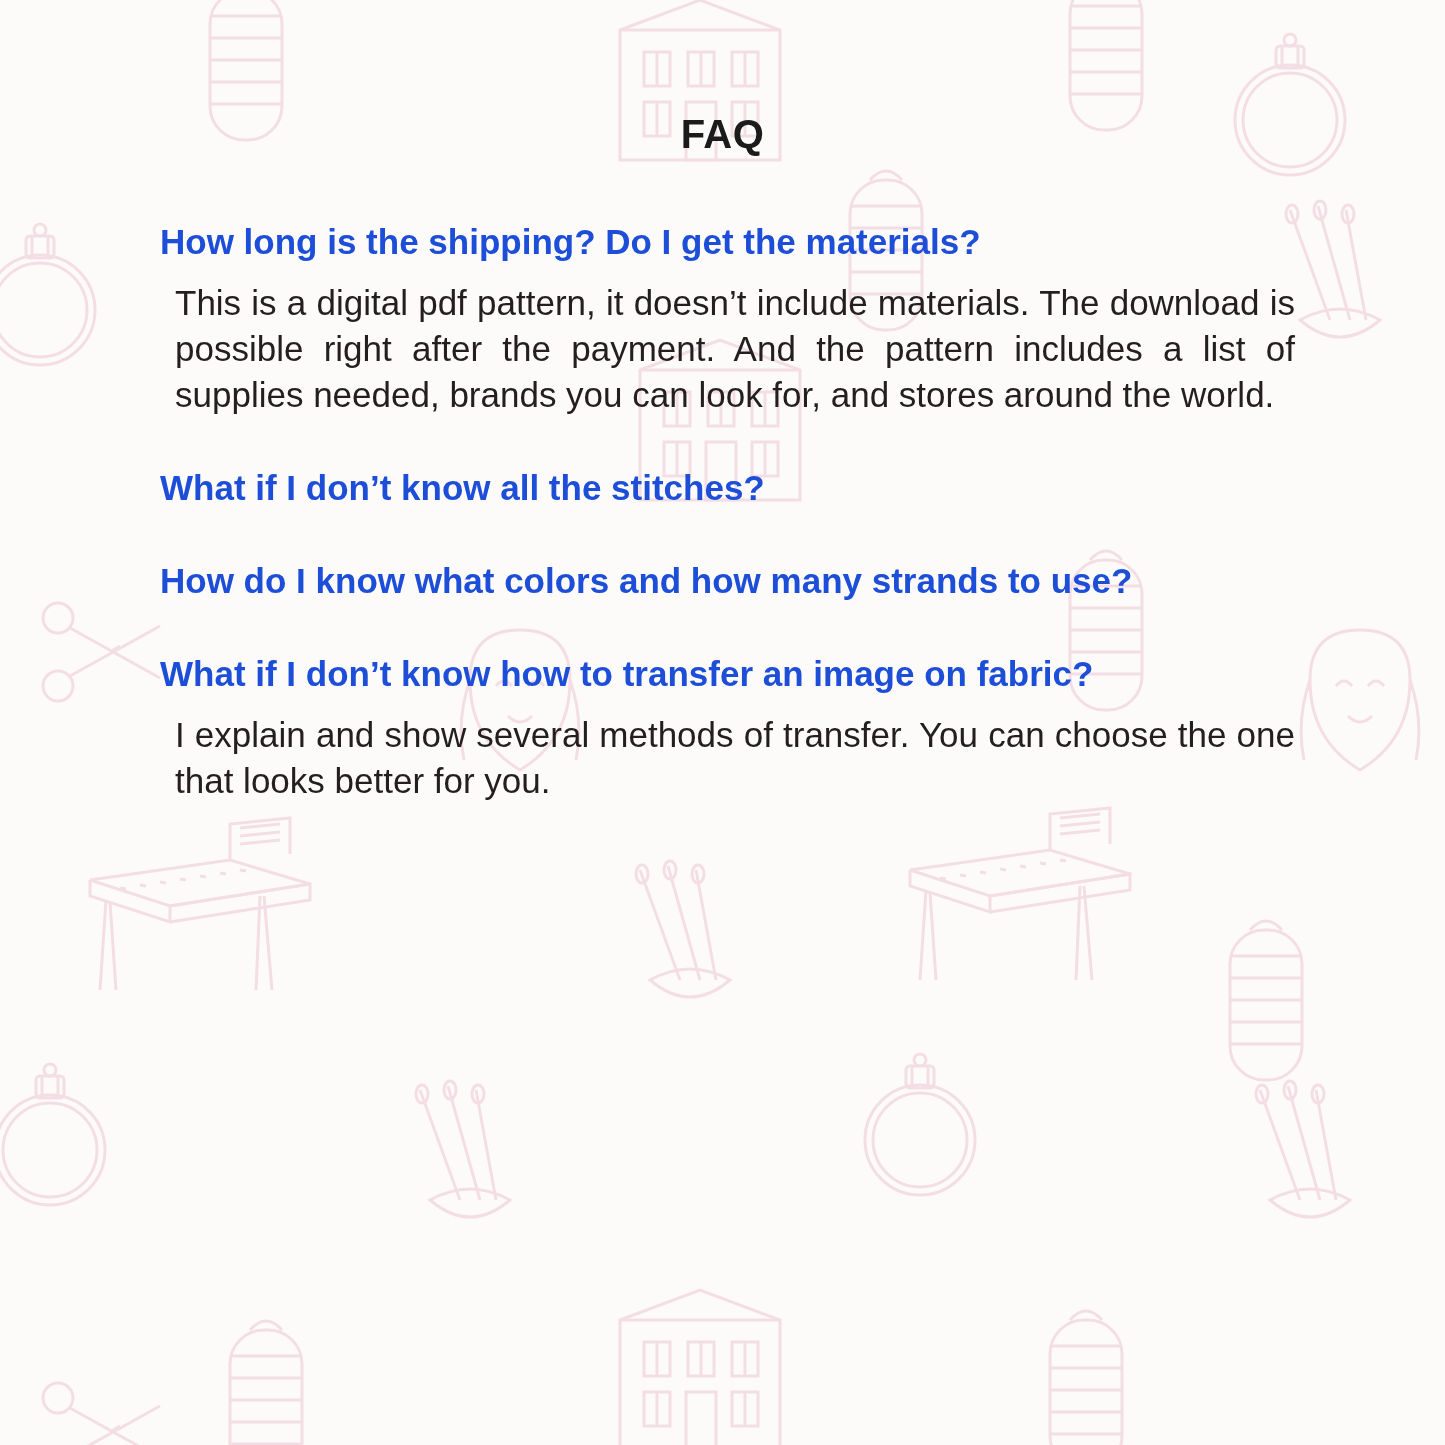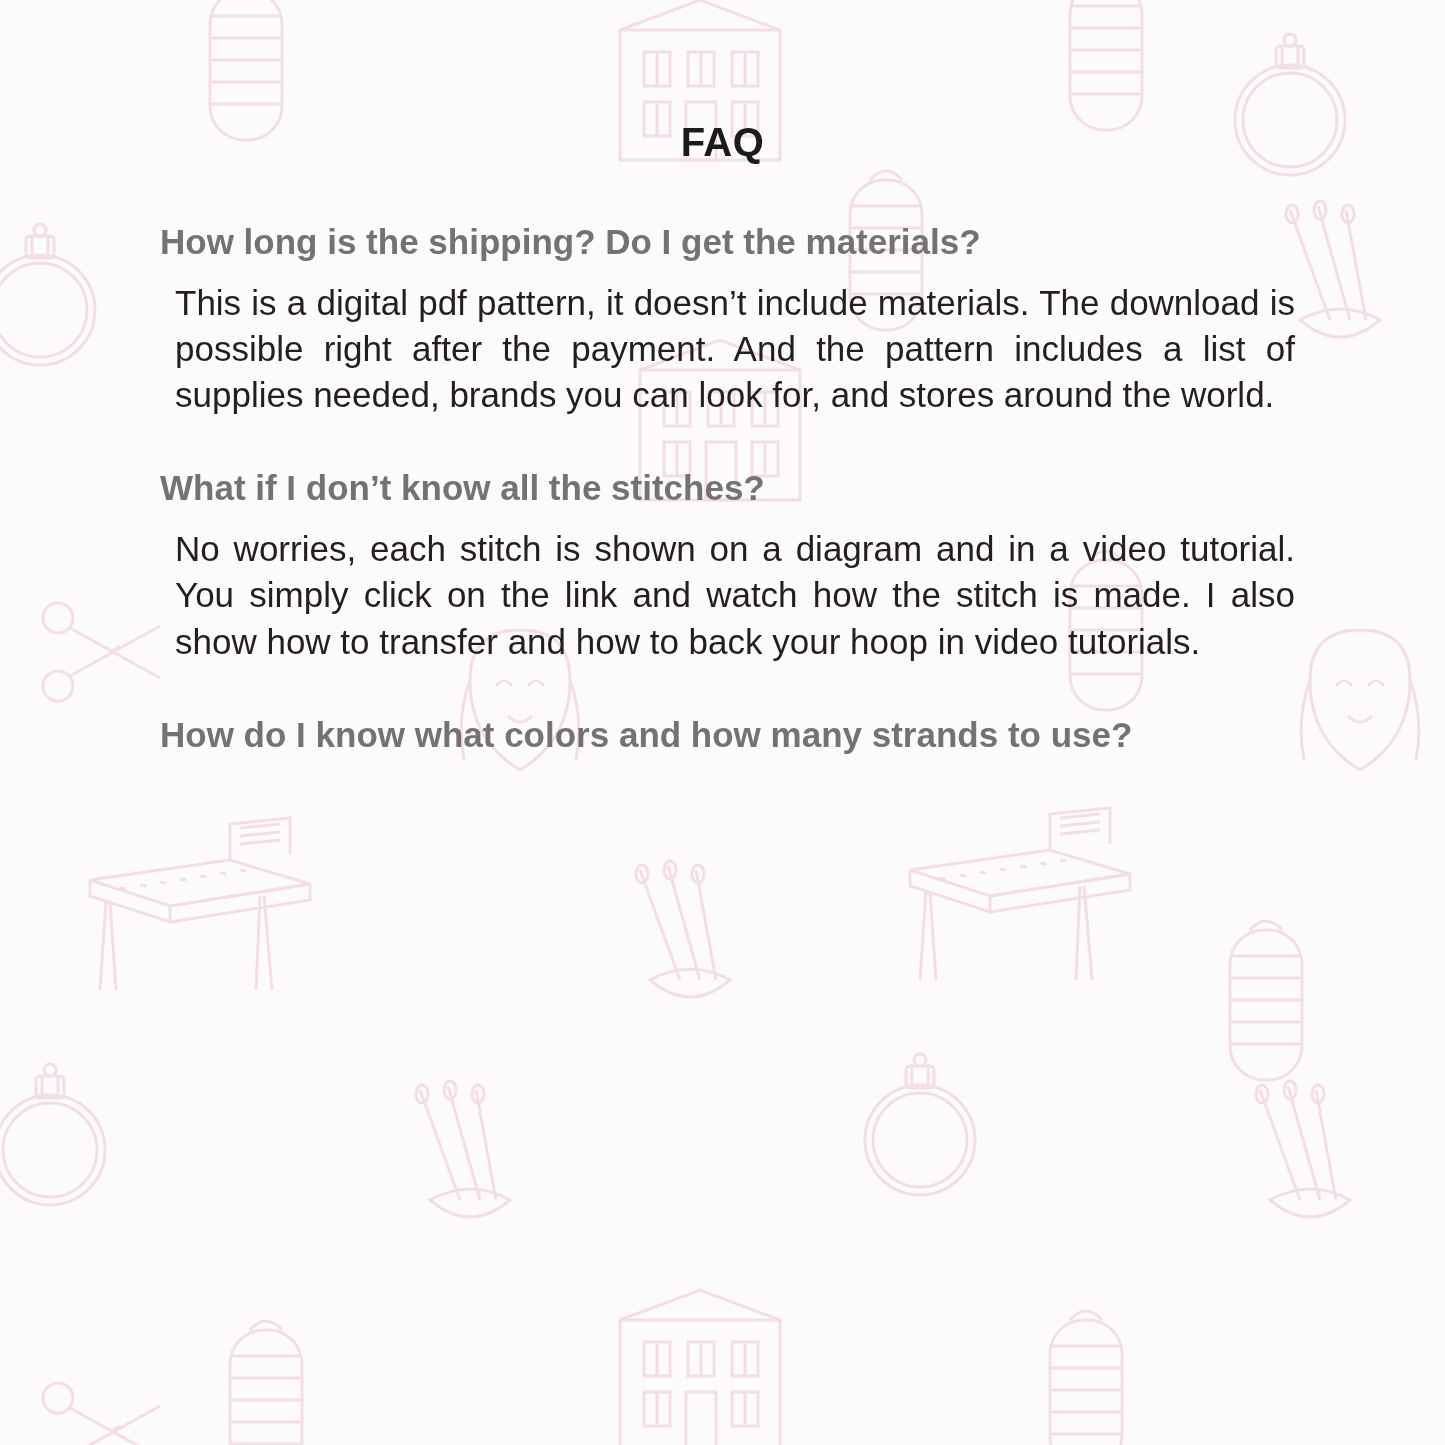--- a/index.html
+++ b/index.html
@@ -24,21 +24,21 @@
     pointer-events: none;
   }
 
   
   #page {
     position: relative;
     z-index: 2;
     width: 1445px;
     height: 1442px;
     box-sizing: border-box;
-    padding: 8px;
+    padding: 0;
   }
 
   .page-title {
     text-align: center;
     font-size: 40px;
     font-weight: bold;
     letter-spacing: 0.5px;
     margin: 0;
     padding-top: 112px;
     color: #1c1b1b;
@@ -56,21 +56,21 @@
 
   .faq-item {
     margin-bottom: 48px;
   }
 
   .faq-q {
     font-size: 35px;
     font-weight: bold;
     line-height: 1.28;
     margin: 0 0 6px 0;
-    color: #737373;
+    color: #1d4ed8;
     text-align: justify;
     text-justify: inter-word;
   }
   .faq-q.no-justify { text-align: left; }
 
   .faq-a {
     font-size: 35px;
     font-weight: normal;
     line-height: 1.32;
     margin: 15px;
@@ -181,20 +181,23 @@
 
   <h1 class="page-title">FAQ</h1>
 
   <ul class="faq-list">
     <li class="faq-item">
       <p class="faq-q no-justify">How long is the shipping? Do I get the materials?</p>
       <p class="faq-a">This is a digital pdf pattern, it doesn’t include materials. The download is possible right after the payment. And the pattern includes a list of supplies needed, brands you can look for, and stores around the world.</p>
     </li>
     <li class="faq-item">
       <p class="faq-q no-justify">What if I don’t know all the stitches?</p>
-      <p class="faq-a">No worries, each stitch is shown on a diagram and in a video tutorial. You simply click on the link and watch how the stitch is made. I also show how to transfer and how to back your hoop in video tutorials.</p>
     </li>
     <li class="faq-item">
       <p class="faq-q">How do I know what colors and how many strands to use?</p>
     </li>
+    <li class="faq-item">
+      <p class="faq-q no-justify">What if I don’t know how to transfer an image on fabric?</p>
+      <p class="faq-a">I explain and show several methods of transfer. You can choose the one that looks better for you.</p>
+    </li>
   </ul>
 
 </div>
 
 </body></html>

